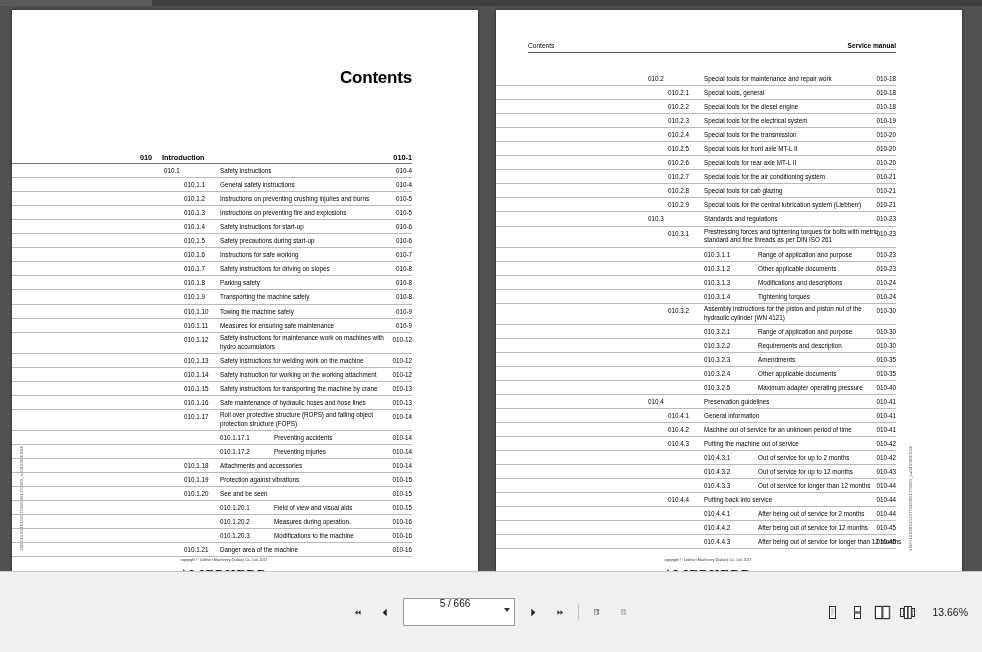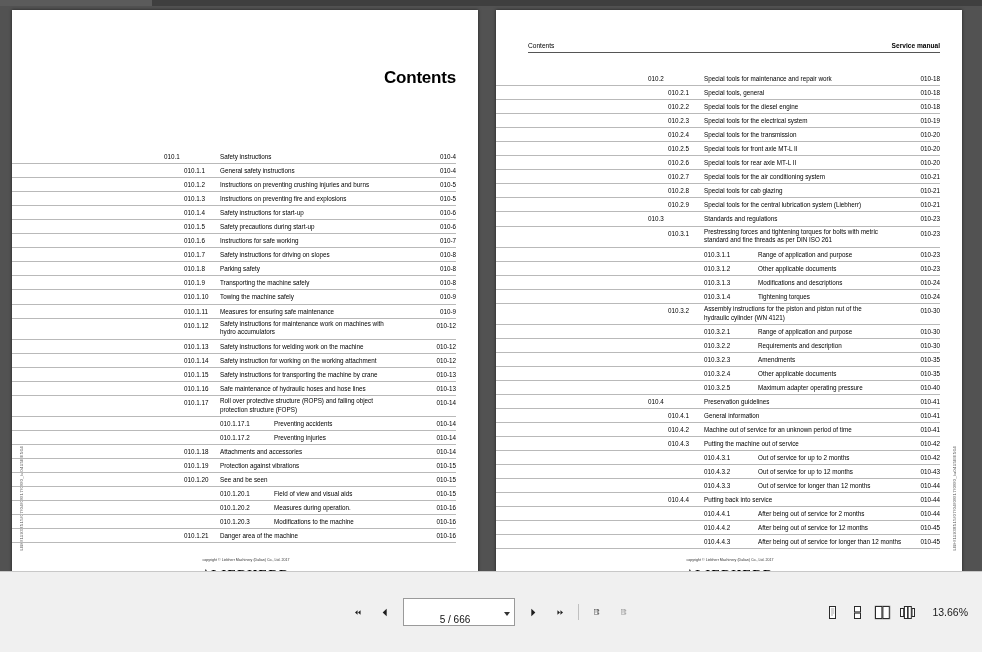--- a/index.html
+++ b/index.html
@@ -56,21 +56,20 @@
     background: #ffffff;
     box-shadow: 0 0 3px rgba(0,0,0,0.6);
   }
   .page.left { left: 12px; }
   .page.right { left: 496px; }
   .page-inner {
     position: absolute;
     top: 0; left: 0;
     width: 424px;
     height: 608px;
-    padding-left: 44px;
   }
   .sidecode {
     position: absolute;
     left: 7px;
     top: 436px;
     font-size: 4.4px;
     color: #555;
     letter-spacing: 0.3px;
     writing-mode: vertical-rl;
     transform: rotate(180deg);
@@ -239,21 +238,21 @@
     color: #2b2b2b;
     font-size: 11px;
     background: transparent;
     border: none;
     cursor: pointer;
     line-height: 1;
   }
   .tb-btn svg { display: block; }
   .pagebox {
     display: flex;
-    align-items: flex-start;
+    align-items: flex-end;
     border: 1px solid #9a9a9a;
     background: #fff;
     height: 18px;
     width: 112px;
     box-sizing: border-box;
     padding: 13px 4px;
     position: relative;
   }
   .pagebox .ptxt {
     font-size: 10px;
@@ -310,20 +309,26 @@
     <div class="tab">Service_Man_E - Diagram - PDF</div>
   </div>
 
   <div class="viewer">
 
     <div class="page left">
       <div class="page-inner">
         <div class="sidecode">LBH/11938515/07/04/08/17/08/0_\u0415ЕЕ564</div>
         <div class="contents-title">Contents</div>
         <div class="toc" id="toc-left">
+            <div class="toc-row lvl0">
+              <span class="num" style="left: 128px;">010</span>
+              <span class="txt" style="left: 150px;">Introduction</span>
+              <span class="pg">010-1</span>
+              <span class="rule"></span>
+            </div>
             <div class="toc-row lvl1">
               <span class="num" style="left: 152px;">010.1</span>
               <span class="txt" style="left: 208px;">Safety instructions</span>
               <span class="pg">010-4</span>
               <span class="rule"></span>
             </div>
             <div class="toc-row lvl2">
               <span class="num" style="left: 172px;">010.1.1</span>
               <span class="txt" style="left: 208px;">General safety instructions</span>
               <span class="pg">010-4</span>

